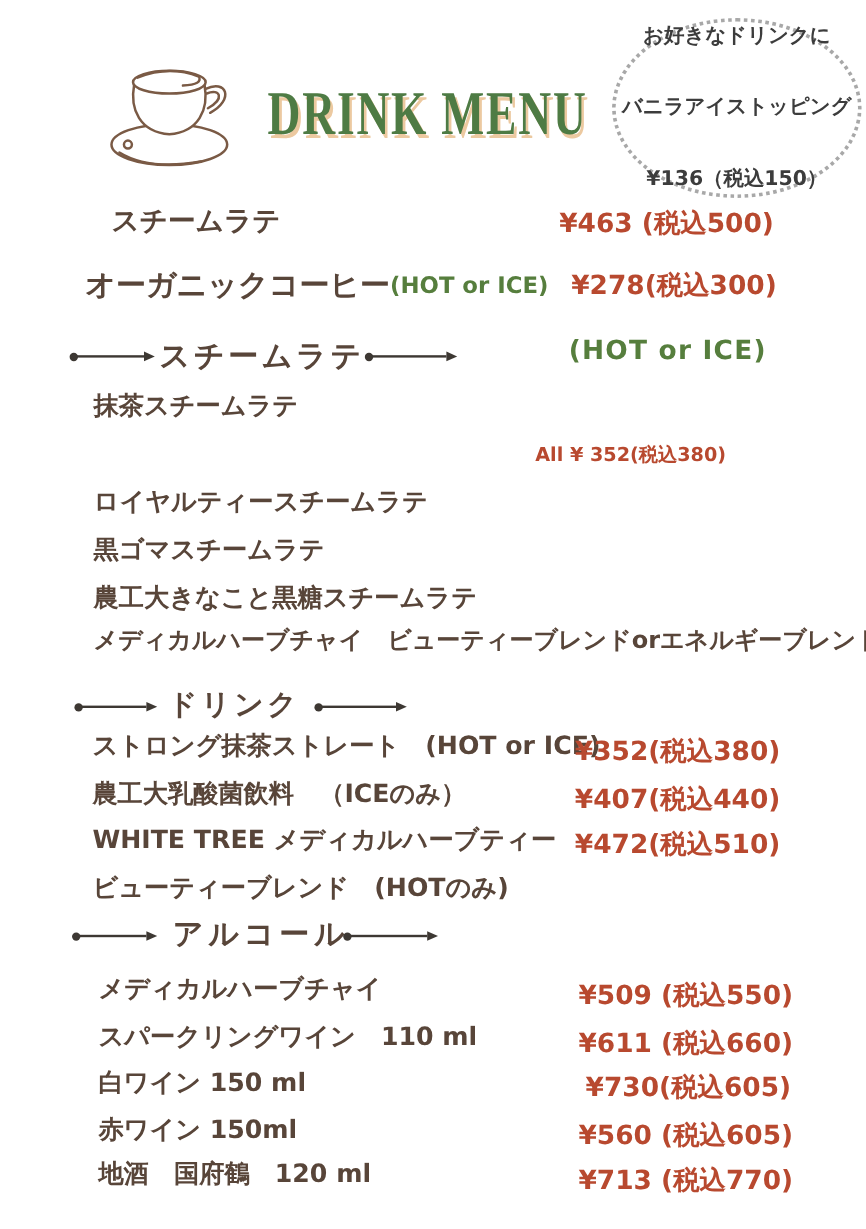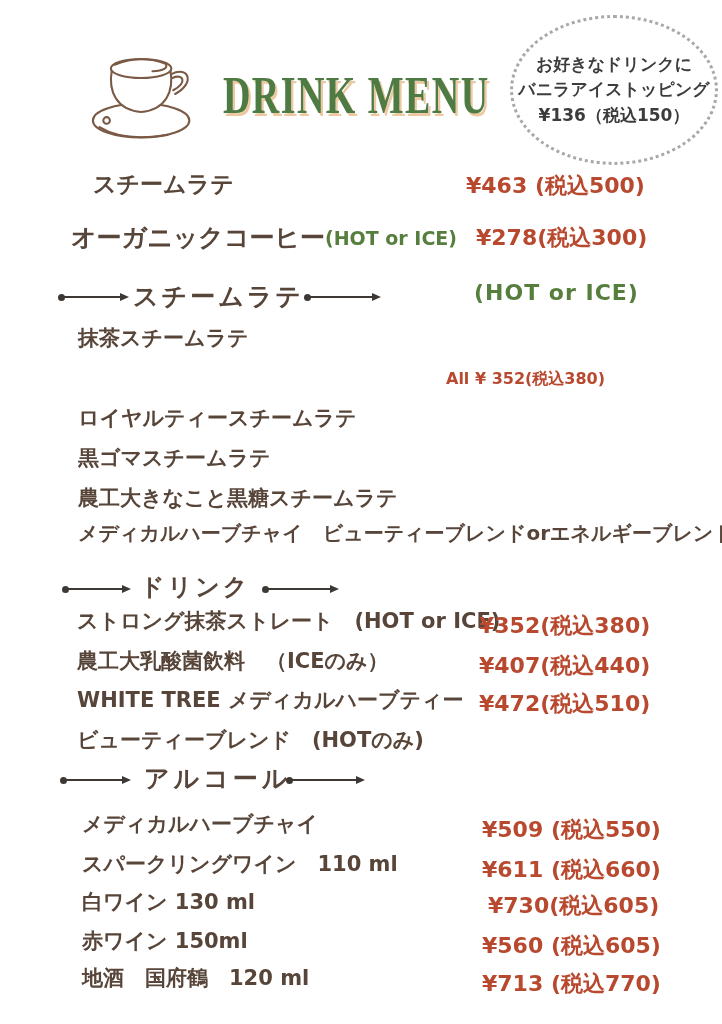--- a/index.html
+++ b/index.html
@@ -18,21 +18,21 @@
     width:7px; height:7px; border-radius:50%; background:#3d3833;
   }
   .divline::after {
     content:""; position:absolute; right:-9px; top:-3.5px; width:0; height:0;
     border-left:9px solid #3d3833;
     border-top:4.5px solid transparent; border-bottom:4.5px solid transparent;
   }
   .badge {
     position:absolute; left:510px; top:15px; width:202px; height:144px;
     border:3px dotted #a8a8a8; border-radius:50%;
-    display:flex; flex-direction:column; align-items:center; justify-content:center;
+    display:flex; flex-direction:column; align-items:center; justify-content:space-between;
     text-align:center; color:#3c3c3c; font-weight:700; font-size:17px; line-height:1.5;
   }
   .title {
     position:absolute; left:223px; top:66px; margin:0;
     font-family:"Liberation Serif", serif; font-weight:700; font-size:52px;
     letter-spacing:2px; color:#4e7b44; text-shadow:3px 3px 0 #ecc9a0;
     transform:scaleX(0.73); transform-origin:0 0; white-space:nowrap;
   }
   .cup { position:absolute; left:76px; top:42px; }
 </style>
@@ -100,21 +100,21 @@
   <div class="divline" style="left:64px;top:779px;width:58px"></div>
   <div class="abs sec-title" style="left:144px;top:762px;font-size:25px;letter-spacing:4px">アルコール</div>
   <div class="divline" style="left:290px;top:779px;width:66px"></div>
 
   <div class="abs item" style="left:82px;top:810px;font-size:21px">メディカルハーブチャイ</div>
   <div class="abs price" style="left:482px;top:815px;font-size:22px">¥509 (税込550)</div>
 
   <div class="abs item" style="left:82px;top:850px;font-size:21px">スパークリングワイン　110 ml</div>
   <div class="abs price" style="left:482px;top:855px;font-size:22px">¥611 (税込660)</div>
 
-  <div class="abs item" style="left:82px;top:888px;font-size:21px">白ワイン 130 ml</div>
+  <div class="abs item" style="left:82px;top:888px;font-size:21px">白ワイン 150 ml</div>
   <div class="abs price" style="left:488px;top:891px;font-size:22px">¥730(税込605)</div>
 
   <div class="abs item" style="left:82px;top:927px;font-size:21px">赤ワイン 150ml</div>
   <div class="abs price" style="left:482px;top:931px;font-size:22px">¥560 (税込605)</div>
 
   <div class="abs item" style="left:82px;top:964px;font-size:21px">地酒　国府鶴　120 ml</div>
   <div class="abs price" style="left:482px;top:969px;font-size:22px">¥713 (税込770)</div>
 
 </div>
 

